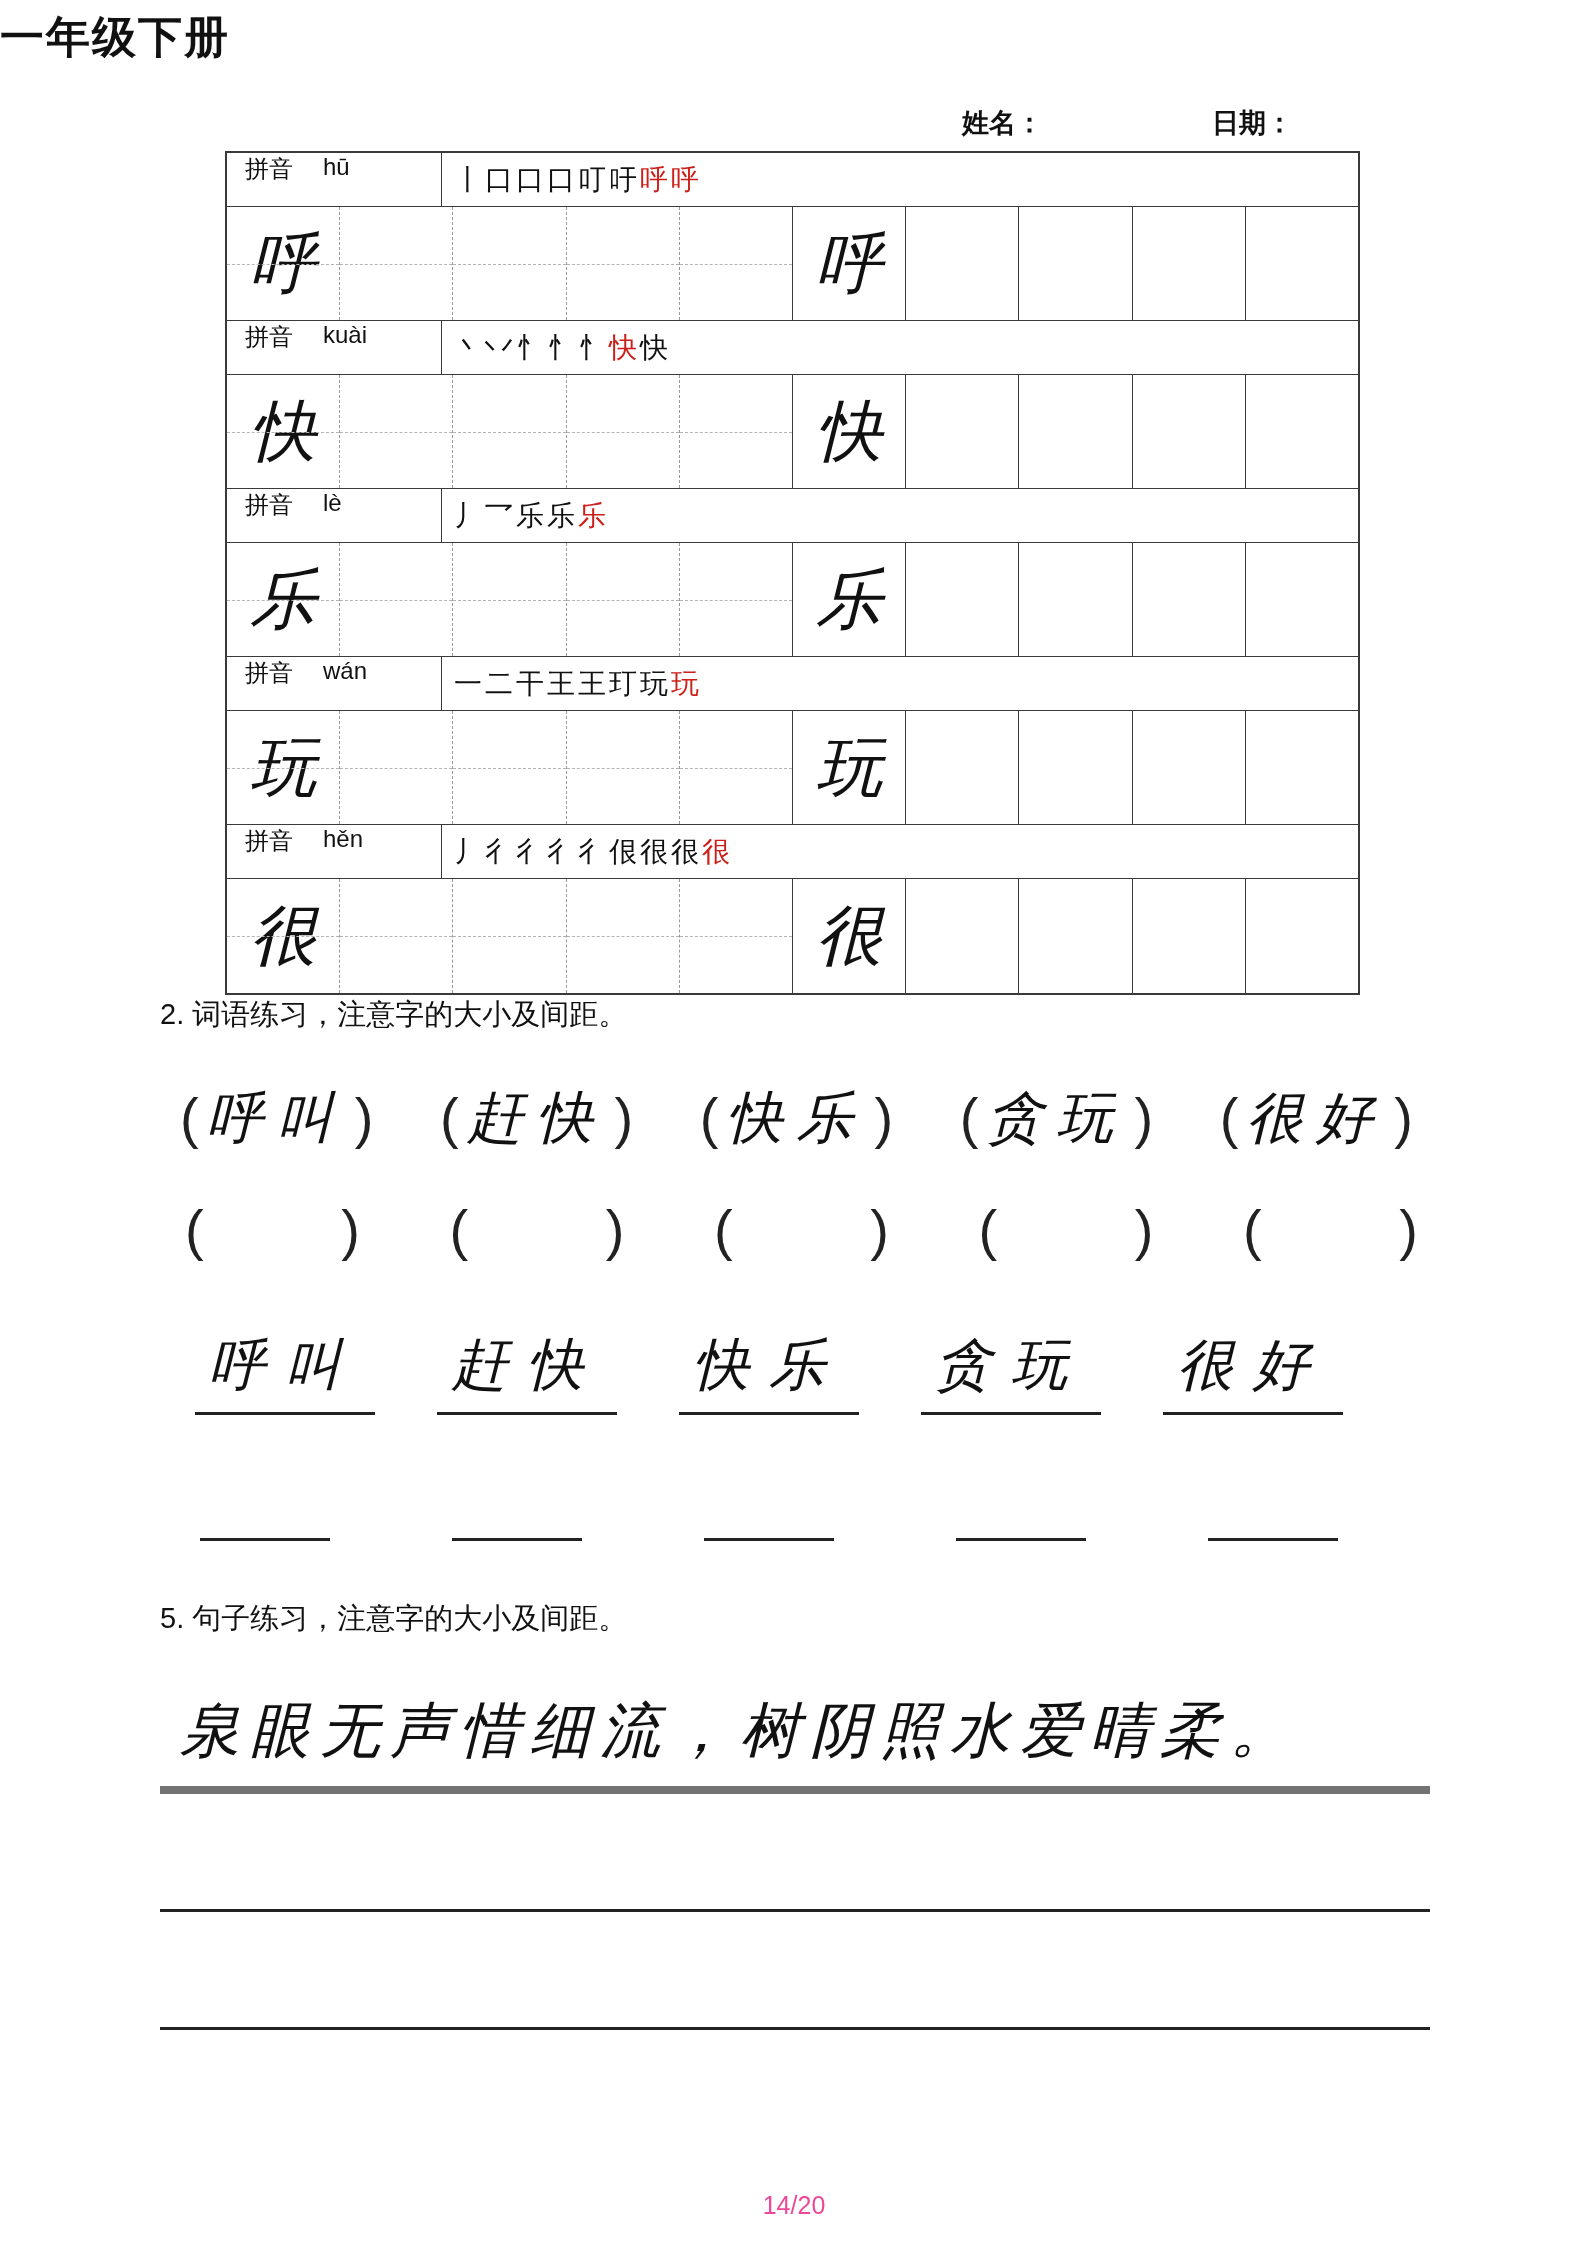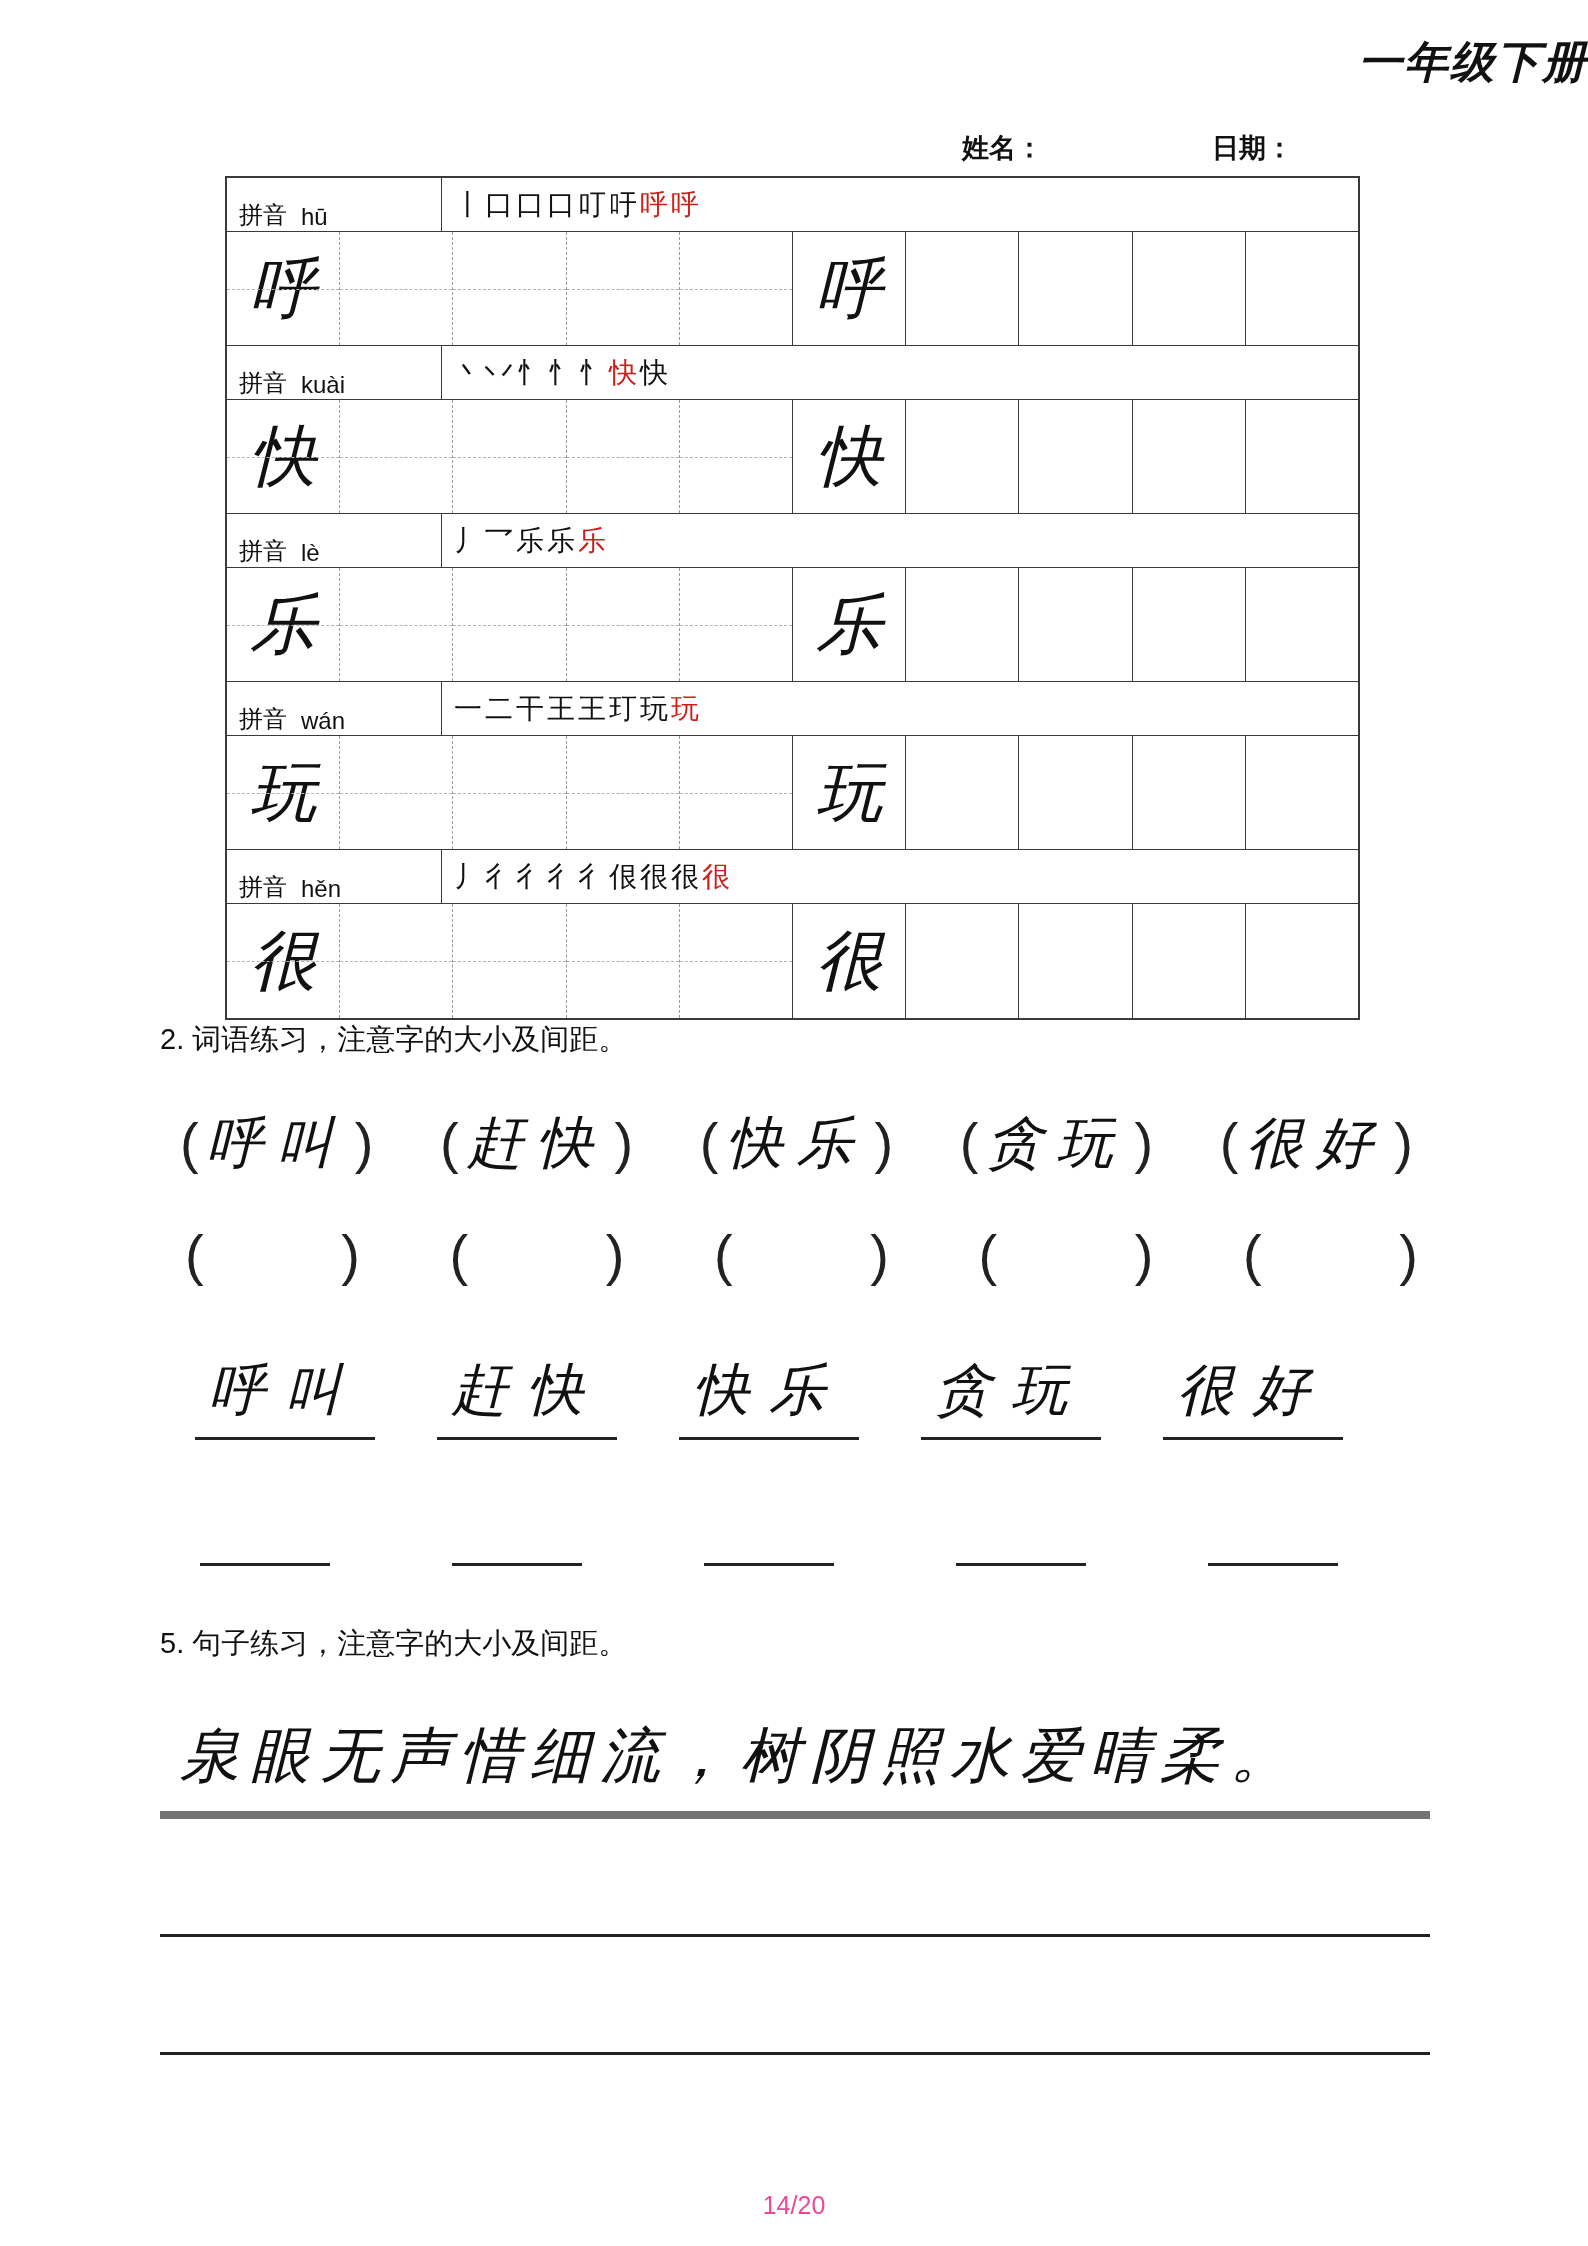--- a/index.html
+++ b/index.html
@@ -2,28 +2,28 @@
 <html style="--stroke-red: #cc1f1a;"><head>
 <meta charset="utf-8">
 <style>
   * { margin:0; padding:0; box-sizing:border-box; }
   html,body { background:#ffffff; }
   .page {
     position:relative; width:1588px; height:2246px; background:#fff;
     font-family:"Liberation Sans","DejaVu Sans",sans-serif; color:#111;
     overflow:hidden; margin:0 auto;
   }
-  .title { padding-top:33px; text-align:right; font-size:44px; font-weight:700; letter-spacing:2px;font-style:italic; }
+  .title { padding-top:8px; text-align:left; font-size:44px; font-weight:700; letter-spacing:2px; }
   .header-row { position:relative; height:50px; margin-top:34px; font-weight:700; font-size:27px; }
   .hdr-name { position:absolute; left:962px; top:4px; }
   .hdr-date { position:absolute; left:1212px; top:4px; }
 
   .char-table { margin-left:225px; width:1135px; border:2px solid #3a3a3a; }
   .pinyin-row { display:flex; align-items:stretch; height:54px; border-bottom:1px solid #3a3a3a; }
-  .pinyin-label-cell { flex:0 0 215px; display:flex; align-items:flex-end; gap:14px; padding-left:12px; border-right:1px solid #3a3a3a; font-size:24px; }
+  .pinyin-label-cell { flex:0 0 215px; display:flex; align-items:flex-start; gap:30px; padding-left:18px; border-right:1px solid #3a3a3a; font-size:24px; }
   .pinyin-text { font-size:24px; }
   .strokes { display:flex; align-items:center; gap:3px; padding-left:12px; font-size:28px; font-family:"DejaVu Serif","Liberation Serif",serif; }
   .stroke { min-width:28px; text-align:center; }
   .stroke.red { color:var(--stroke-red,#cc0000); }
 
   .practice-row { display:flex; height:114px; border-bottom:1px solid #3a3a3a; }
   .practice-row:last-child { border-bottom:none; }
   .cell { flex:1 1 0; position:relative; }
   .cell.left { border-right:1.5px dashed #9a9a9a; }
   .cell.left.lastleft { border-right:1px solid #3a3a3a; }

